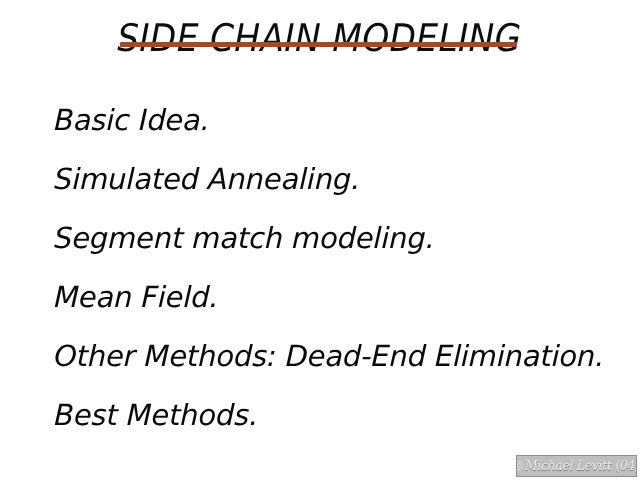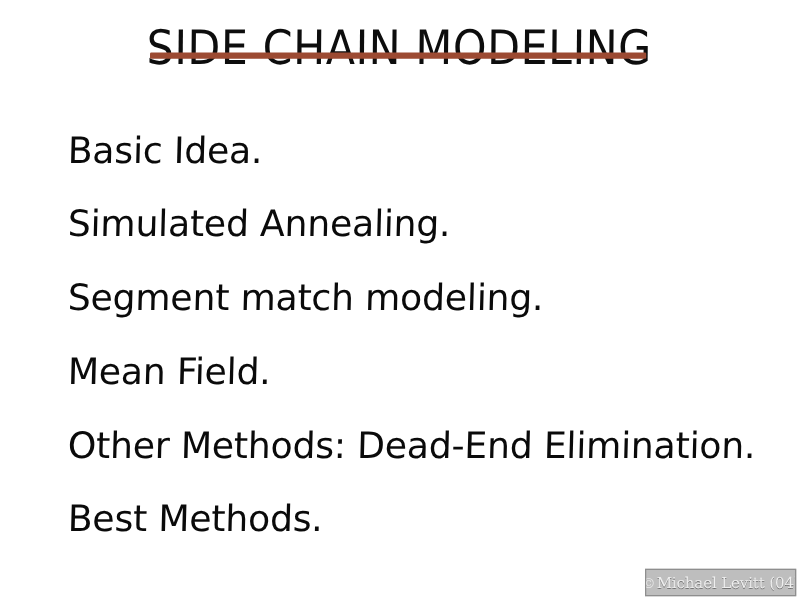--- a/index.html
+++ b/index.html
@@ -12,20 +12,21 @@
     background: #ffffff;
     font-family: "DejaVu Sans", sans-serif;
     overflow: hidden;
   }
   .slide {
     position: relative;
     width: 640px;
     height: 480px;
     background: #ffffff;
     box-sizing: border-box;
+    font-style: italic;
   }
 
   
   .title-block {
     position: absolute;
     left: 0;
     top: 18px;
     width: 640px;
     text-align: center;
   }

